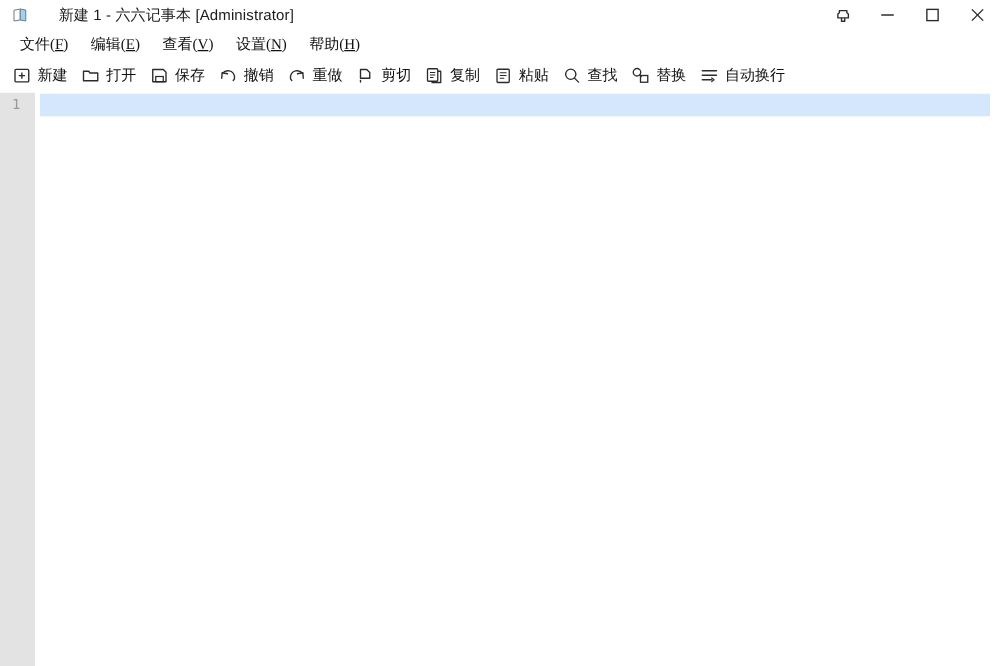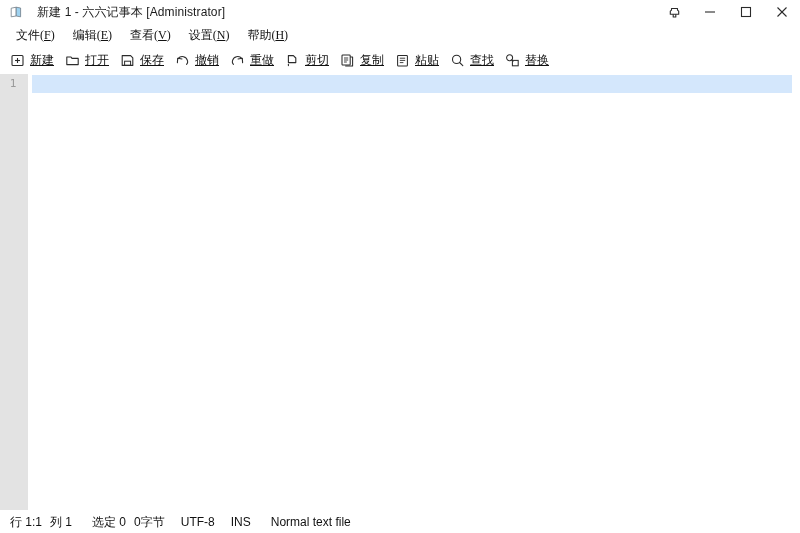--- a/index.html
+++ b/index.html
@@ -31,21 +31,21 @@
     min-height: 24px;
     display: flex;
     align-items: center;
     background: #ffffff;
     padding-left: 9px;
     position: relative;
   }
   .titlebar-left {
     display: flex;
     align-items: center;
-    gap: 14px;
+    gap: 24px;
   }
   .app-icon {
     width: 14px;
     height: 14px;
     display: block;
   }
   .title-text {
     font-size: 12px;
     line-height: 14px;
     color: #1b1b1b;
@@ -103,21 +103,20 @@
     padding-left: 8px;
   }
   .tb-btn {
     display: flex;
     align-items: center;
     gap: 5px;
     height: 24px;
     padding: 0 9px 0 2px;
     cursor: default;
     white-space: nowrap;
-    text-decoration: underline;
   }
   .tb-btn .tb-ico {
     width: 15px;
     height: 15px;
     display: flex;
     align-items: center;
     justify-content: center;
     flex: 0 0 auto;
   }
   .tb-btn .tb-ico svg { display: block; }
@@ -349,42 +348,38 @@
       <span class="tb-ico">
         <svg width="15" height="15" viewBox="0 0 15 15">
           <circle cx="4.6" cy="4.8" r="3.0" fill="none" stroke="#2b2b2b" stroke-width="1.05"></circle>
           <rect x="7.4" y="7.4" width="5.8" height="5.4" fill="none" stroke="#2b2b2b" stroke-width="1.05"></rect>
           <path d="M6.7 6.9 L8.0 8.2" stroke="#2b2b2b" stroke-width="1.0" stroke-linecap="round"></path>
         </svg>
       </span>
       <span class="tb-label">替换</span>
     </div>
 
+    <div class="tb-btn">
+      <span class="tb-ico">
+        <svg width="15" height="15" viewBox="0 0 15 15">
+          <line x1="1.8" y1="3.6" x2="13.2" y2="3.6" stroke="#2b2b2b" stroke-width="1.1" stroke-linecap="round"></line>
+          <line x1="1.8" y1="7.2" x2="13.2" y2="7.2" stroke="#2b2b2b" stroke-width="1.1" stroke-linecap="round"></line>
+          <line x1="1.8" y1="10.8" x2="9.2" y2="10.8" stroke="#2b2b2b" stroke-width="1.1" stroke-linecap="round"></line>
+          <path d="M9.4 9.4 L11.2 10.8 L9.4 12.2" fill="none" stroke="#2b2b2b" stroke-width="1.0" stroke-linejoin="round" stroke-linecap="round"></path>
+        </svg>
+      </span>
+      <span class="tb-label">自动换行</span>
+    </div>
 
   </div>
 
   <div class="editor">
     <div class="gutter">
       <div class="gutter-num">1</div>
     </div>
     <div class="text-area">
       <div class="current-line"></div>
       <div class="caret"></div>
     </div>
   </div>
 
-  <div class="statusbar">
-    <span class="status-cell">行 1:1</span>
-    <span class="sp-sm"></span>
-    <span class="status-cell">列 1</span>
-    <span class="sp-lg"></span>
-    <span class="status-cell">选定 0</span>
-    <span class="sp-sm"></span>
-    <span class="status-cell">0字节</span>
-    <span class="sp-md"></span>
-    <span class="status-cell">UTF-8</span>
-    <span class="sp-md"></span>
-    <span class="status-cell">INS</span>
-    <span class="sp-lg"></span>
-    <span class="status-cell">Normal text file</span>
-  </div>
 
 </div>
 
 </body></html>

